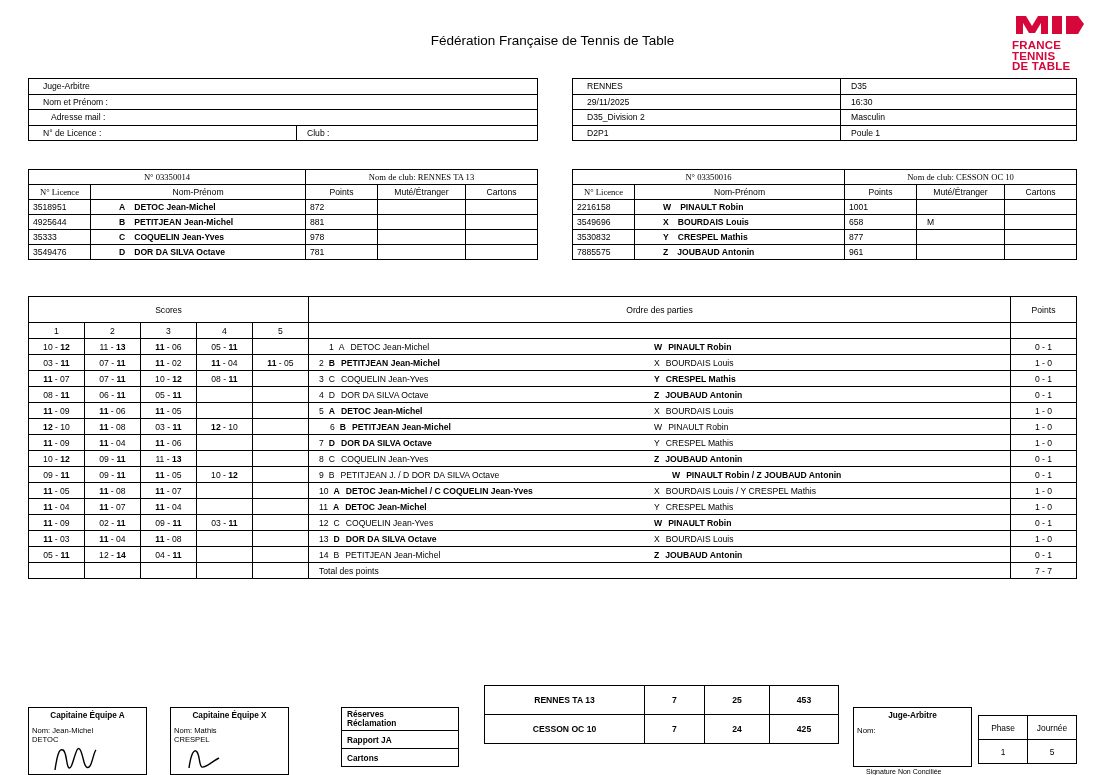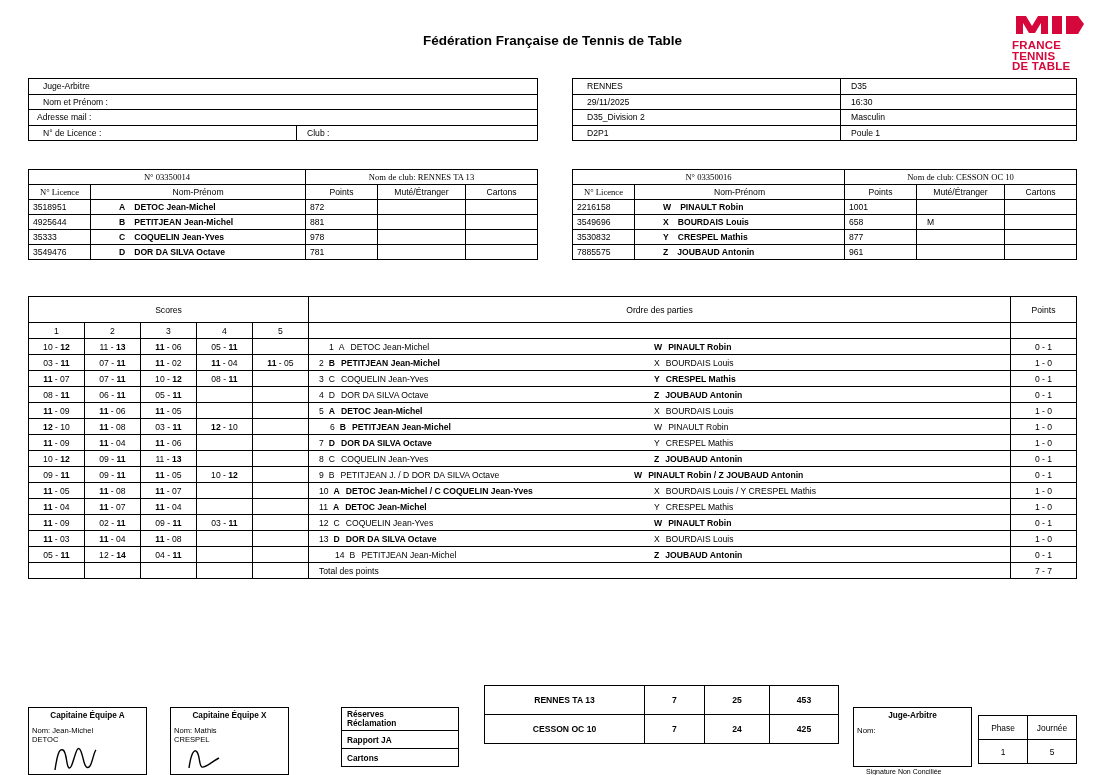--- a/index.html
+++ b/index.html
@@ -11,21 +11,21 @@
     font-size: 9px;
     color: #000;
     position: relative;
     overflow: hidden;
   }
   .page { position: relative; width: 1105px; height: 775px; }
 
   
   .title {
     position: absolute; top: 33px; left: 0; width: 1105px;
-    text-align: center; font-size: 13.5px; font-weight: bold;
+    text-align: center; font-size: 13.5px; font-weight: normal;
   }
   .logo { position:absolute; top: 12px; left: 1012px; width: 80px; height: 52px; }
   .logo-text { font-size: 11.5px; font-weight: bold; color:#d6083b; line-height: 10.5px; letter-spacing:.2px; margin-top:2px;}
 
   
   table.grid { border-collapse: collapse; }
   table.grid td, table.grid th {
     border: 1px solid #000; padding: 2px 4px; font-size: 8.6px; font-weight: normal;
     vertical-align: middle; height: 15px;
   }
@@ -105,21 +105,21 @@
 
   <table class="grid" id="judge-block">
     <tbody>
         <tr>
       <td colspan="2" class="b" style="padding-left:14px;">Juge-Arbitre</td>
     </tr>
     <tr>
       <td colspan="2" class="b" style="padding-left:14px;">Nom et Prénom :</td>
     </tr>
     <tr>
-      <td colspan="2" class="b" style="padding-left:8px;margin-left:6px;">Adresse mail :</td>
+      <td colspan="2" class="b" style="padding-left:22px;margin-left:6px;">Adresse mail :</td>
     </tr>
     <tr>
       <td class="b" style="padding-left:14px; width:268px;">N° de Licence :</td>
       <td class="b" style="padding-left:10px;">Club :</td>
     </tr>
   </tbody>
     </table>
 
   <table class="grid" id="match-block">
     <tbody>
@@ -319,21 +319,21 @@
           <td class="sc"></td>
           <td class="ordre" style="position: relative; padding-left: 10px;"><span>8</span><span style="margin-left: 5px;">C</span><span style="margin-left: 6px;">COQUELIN Jean-Yves</span><span style="position: absolute; left: 345px;"><span class="win">Z</span><span class="win" style="margin-left: 6px;">JOUBAUD Antonin</span></span></td>
           <td class="ptcol">0 - 1</td>
         </tr>
         <tr>
           <td class="sc"><span>09</span><span class="sep"> - </span><span class="win">11</span></td>
           <td class="sc"><span>09</span><span class="sep"> - </span><span class="win">11</span></td>
           <td class="sc"><span class="win">11</span><span class="sep"> - </span><span>05</span></td>
           <td class="sc"><span>10</span><span class="sep"> - </span><span class="win">12</span></td>
           <td class="sc"></td>
-          <td class="ordre" style="position: relative; padding-left: 10px;"><span>9</span><span style="margin-left: 5px;">B</span><span style="margin-left: 6px;">PETITJEAN J. / D   DOR DA SILVA Octave</span><span style="position: absolute; left: 325px;"><span class="win">W</span><span class="win" style="margin-left: 6px;">PINAULT Robin  / Z JOUBAUD Antonin</span></span></td>
+          <td class="ordre" style="position: relative; padding-left: 10px;"><span>9</span><span style="margin-left: 5px;">B</span><span style="margin-left: 6px;">PETITJEAN J. / D   DOR DA SILVA Octave</span><span style="position: absolute; left: 363px;"><span class="win">W</span><span class="win" style="margin-left: 6px;">PINAULT Robin  / Z JOUBAUD Antonin</span></span></td>
           <td class="ptcol">0 - 1</td>
         </tr>
         <tr>
           <td class="sc"><span class="win">11</span><span class="sep"> - </span><span>05</span></td>
           <td class="sc"><span class="win">11</span><span class="sep"> - </span><span>08</span></td>
           <td class="sc"><span class="win">11</span><span class="sep"> - </span><span>07</span></td>
           <td class="sc"></td>
           <td class="sc"></td>
           <td class="ordre" style="position: relative; padding-left: 10px;"><span>10</span><span class="win" style="margin-left: 5px;">A</span><span class="win" style="margin-left: 6px;">DETOC Jean-Michel / C   COQUELIN Jean-Yves</span><span style="position: absolute; left: 345px;"><span>X</span><span style="margin-left: 6px;">BOURDAIS Louis  / Y CRESPEL Mathis</span></span></td>
           <td class="ptcol">1 - 0</td>
@@ -364,21 +364,21 @@
           <td class="sc"></td>
           <td class="ordre" style="position: relative; padding-left: 10px;"><span>13</span><span class="win" style="margin-left: 5px;">D</span><span class="win" style="margin-left: 6px;">DOR DA SILVA Octave</span><span style="position: absolute; left: 345px;"><span>X</span><span style="margin-left: 6px;">BOURDAIS Louis</span></span></td>
           <td class="ptcol">1 - 0</td>
         </tr>
         <tr>
           <td class="sc"><span>05</span><span class="sep"> - </span><span class="win">11</span></td>
           <td class="sc"><span>12</span><span class="sep"> - </span><span class="win">14</span></td>
           <td class="sc"><span>04</span><span class="sep"> - </span><span class="win">11</span></td>
           <td class="sc"></td>
           <td class="sc"></td>
-          <td class="ordre" style="position: relative; padding-left: 26px;"><span>14</span><span style="margin-left: 5px;">B</span><span style="margin-left: 6px;">PETITJEAN Jean-Michel</span><span style="position: absolute; left: 345px;"><span class="win">Z</span><span class="win" style="margin-left: 6px;">JOUBAUD Antonin</span></span></td>
+          <td class="ordre" style="position: relative; padding-left: 10px;"><span>14</span><span style="margin-left: 5px;">B</span><span style="margin-left: 6px;">PETITJEAN Jean-Michel</span><span style="position: absolute; left: 345px;"><span class="win">Z</span><span class="win" style="margin-left: 6px;">JOUBAUD Antonin</span></span></td>
           <td class="ptcol">0 - 1</td>
         </tr>
       </tbody>
     <tfoot>
       <tr>
         <td class="sc"></td>
         <td class="sc"></td>
         <td class="sc"></td>
         <td class="sc"></td>
         <td class="sc"></td>

